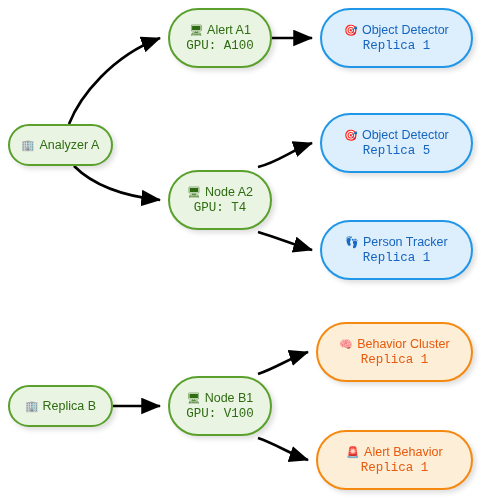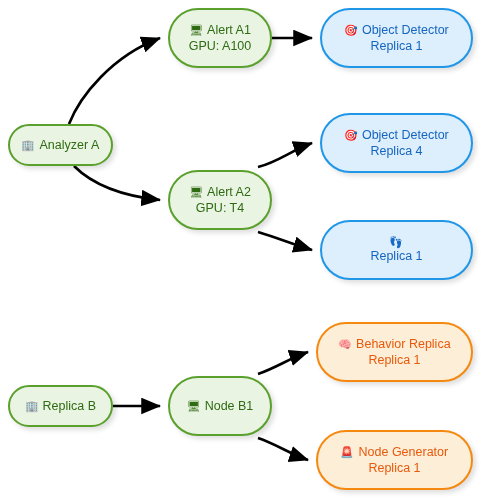--- a/index.html
+++ b/index.html
@@ -44,20 +44,21 @@
   }
   .node .line1 {
     display: flex;
     align-items: center;
     justify-content: center;
     gap: 4px;
     white-space: nowrap;
   }
   .node .line2 {
     white-space: nowrap;
+    font-family: Liberation Mono, monospace;
   }
   .node .emoji {
     font-family: "DejaVu Sans", sans-serif;
     font-size: 11px;
     line-height: 1;
     display: inline-block;
   }
   
   .n-green {
     background: #eaf4e3;
@@ -122,71 +123,73 @@
     <div class="line1">
       <span class="emoji">🖥</span>
       <span>Alert A1</span>
     </div>
     <div class="line2">GPU: A100</div>
   </div>
 
   <div class="node n-green" style="left:168px; top:170px; width:104px; height:60px;">
     <div class="line1">
       <span class="emoji">🖥</span>
-      <span>Alert A2</span>
+      <span>Node A2</span>
     </div>
     <div class="line2">GPU: T4</div>
   </div>
 
   <div class="node n-blue" style="left:320px; top:8px; width:153px; height:60px;">
     <div class="line1">
       <span class="emoji">🎯</span>
       <span>Object Detector</span>
     </div>
     <div class="line2">Replica 1</div>
   </div>
 
   <div class="node n-blue" style="left:320px; top:113px; width:153px; height:60px;">
     <div class="line1">
       <span class="emoji">🎯</span>
       <span>Object Detector</span>
     </div>
-    <div class="line2">Replica 4</div>
+    <div class="line2">Replica 5</div>
   </div>
 
   <div class="node n-blue" style="left:320px; top:220px; width:153px; height:60px;">
     <div class="line1">
       <span class="emoji">👣</span>
+      <span>Person Tracker</span>
     </div>
     <div class="line2">Replica 1</div>
   </div>
 
   <div class="node n-green" style="left:8px; top:385px; width:105px; height:42px;">
     <div class="line1">
       <span class="emoji">🏢</span>
       <span>Replica B</span>
     </div>
   </div>
 
   <div class="node n-green" style="left:168px; top:376px; width:104px; height:60px;">
     <div class="line1">
       <span class="emoji">🖥</span>
       <span>Node B1</span>
     </div>
+    <div class="line2">GPU: V100</div>
   </div>
 
   <div class="node n-orange" style="left:316px; top:322px; width:157px; height:60px;">
     <div class="line1">
       <span class="emoji">🧠</span>
-      <span>Behavior Replica</span>
+      <span>Behavior Cluster</span>
     </div>
     <div class="line2">Replica 1</div>
   </div>
 
   <div class="node n-orange" style="left:316px; top:430px; width:157px; height:60px;">
     <div class="line1">
       <span class="emoji">🚨</span>
-      <span>Node Generator</span>
+      <span>Alert Behavior</span>
     </div>
     <div class="line2">Replica 1</div>
   </div>
 
 </div>
 
 </body></html>

